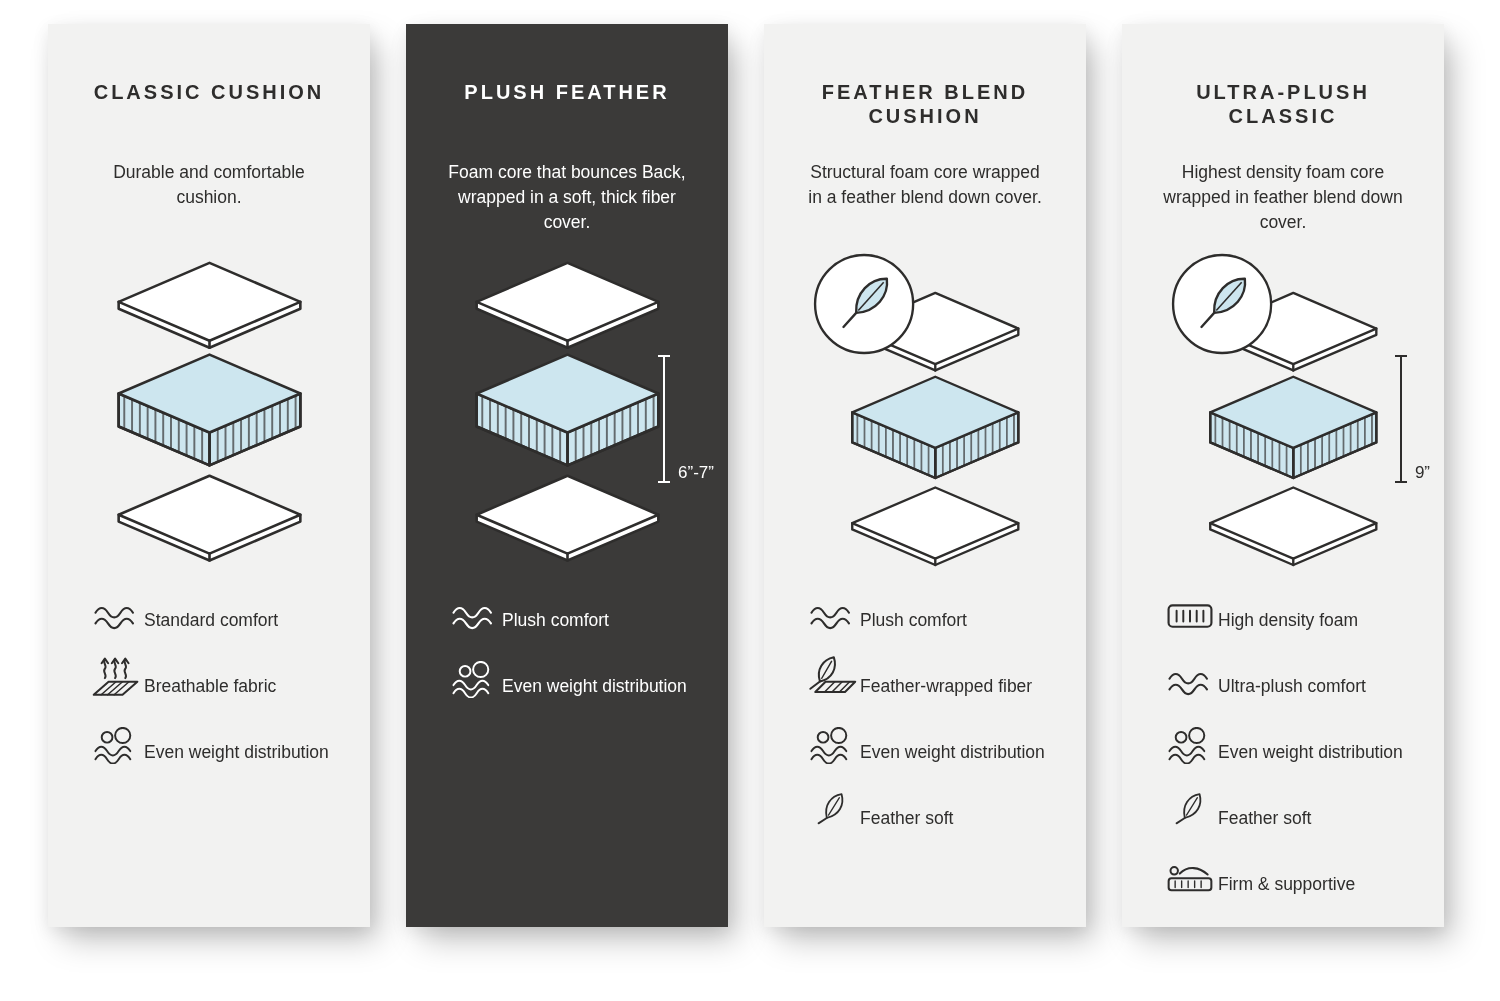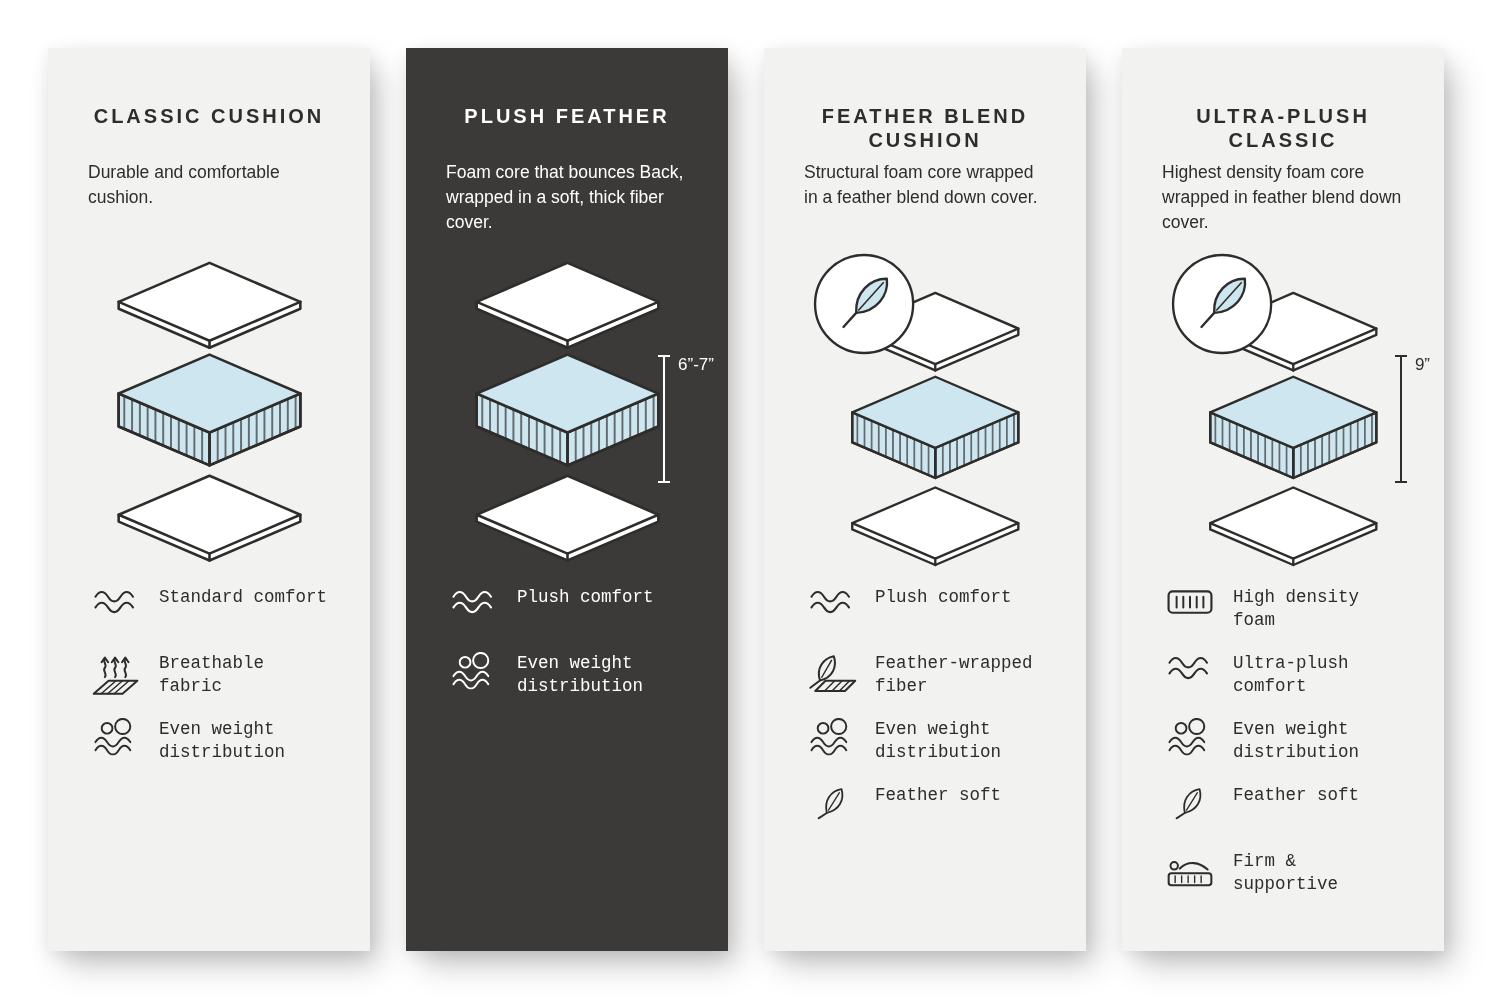--- a/index.html
+++ b/index.html
@@ -7,21 +7,21 @@
     padding: 0;
     width: 1500px;
     height: 1001px;
     background: #ffffff;
     font-family: "Liberation Sans", sans-serif;
     overflow: hidden;
   }
   .wrap {
     display: flex;
     gap: 36px;
-    padding: 48px 48px 0 48px;
+    padding: 24px 48px 0 48px;
     box-sizing: border-box;
   }
   .card {
     width: 322px;
     height: 903px;
     box-sizing: border-box;
     padding: 46px 40px 0 40px;
     background: #f2f2f1;
     color: #2e2d2c;
     box-shadow: 12px 16px 30px -4px rgba(0,0,0,0.25), 0 4px 16px rgba(0,0,0,0.08);
@@ -38,62 +38,60 @@
     font-weight: 700;
     letter-spacing: 3px;
     margin: 10px 0 0 0;
     text-align: center;
     min-height: 56px;
     line-height: 1.2;
   }
   .desc {
     font-size: 17.5px;
     line-height: 1.42;
-    margin: 0 0 0 0;
-    text-align: left;
+    margin: 24px 0 0 0;
+    text-align: center;
     min-height: 92px;
   }
   .diagram {
     position: relative;
     width: 100%;
     height: 316px;
     display: flex;
     align-items: center;
     justify-content: center;
   }
   .features {
     list-style: none;
     width: 100%;
     margin: 18px 0 0 0;
     padding: 0;
   }
   .feature {
     display: flex;
-    align-items: flex-start;
-    gap: 15px;
+    align-items: flex-end;
     min-height: 46px;
     margin-bottom: 20px;
-    font-family: Liberation Mono, monospace;
   }
   .ficon {
     flex: 0 0 56px;
     display: flex;
     align-items: center;
     justify-content: center;
   }
   .flabel {
     font-size: 17.5px;
     line-height: 1.3;
   }
   .measure {
     position: absolute;
     right: -26px;
     top: 103px;
     display: flex;
-    align-items: flex-start;
+    align-items: flex-end;
     gap: 8px;
   }
   .measure-line {
     width: 12px;
     height: 124px;
     border-top: 2px solid currentColor;
     border-bottom: 2px solid currentColor;
     position: relative;
   }
   .measure-line::after {

